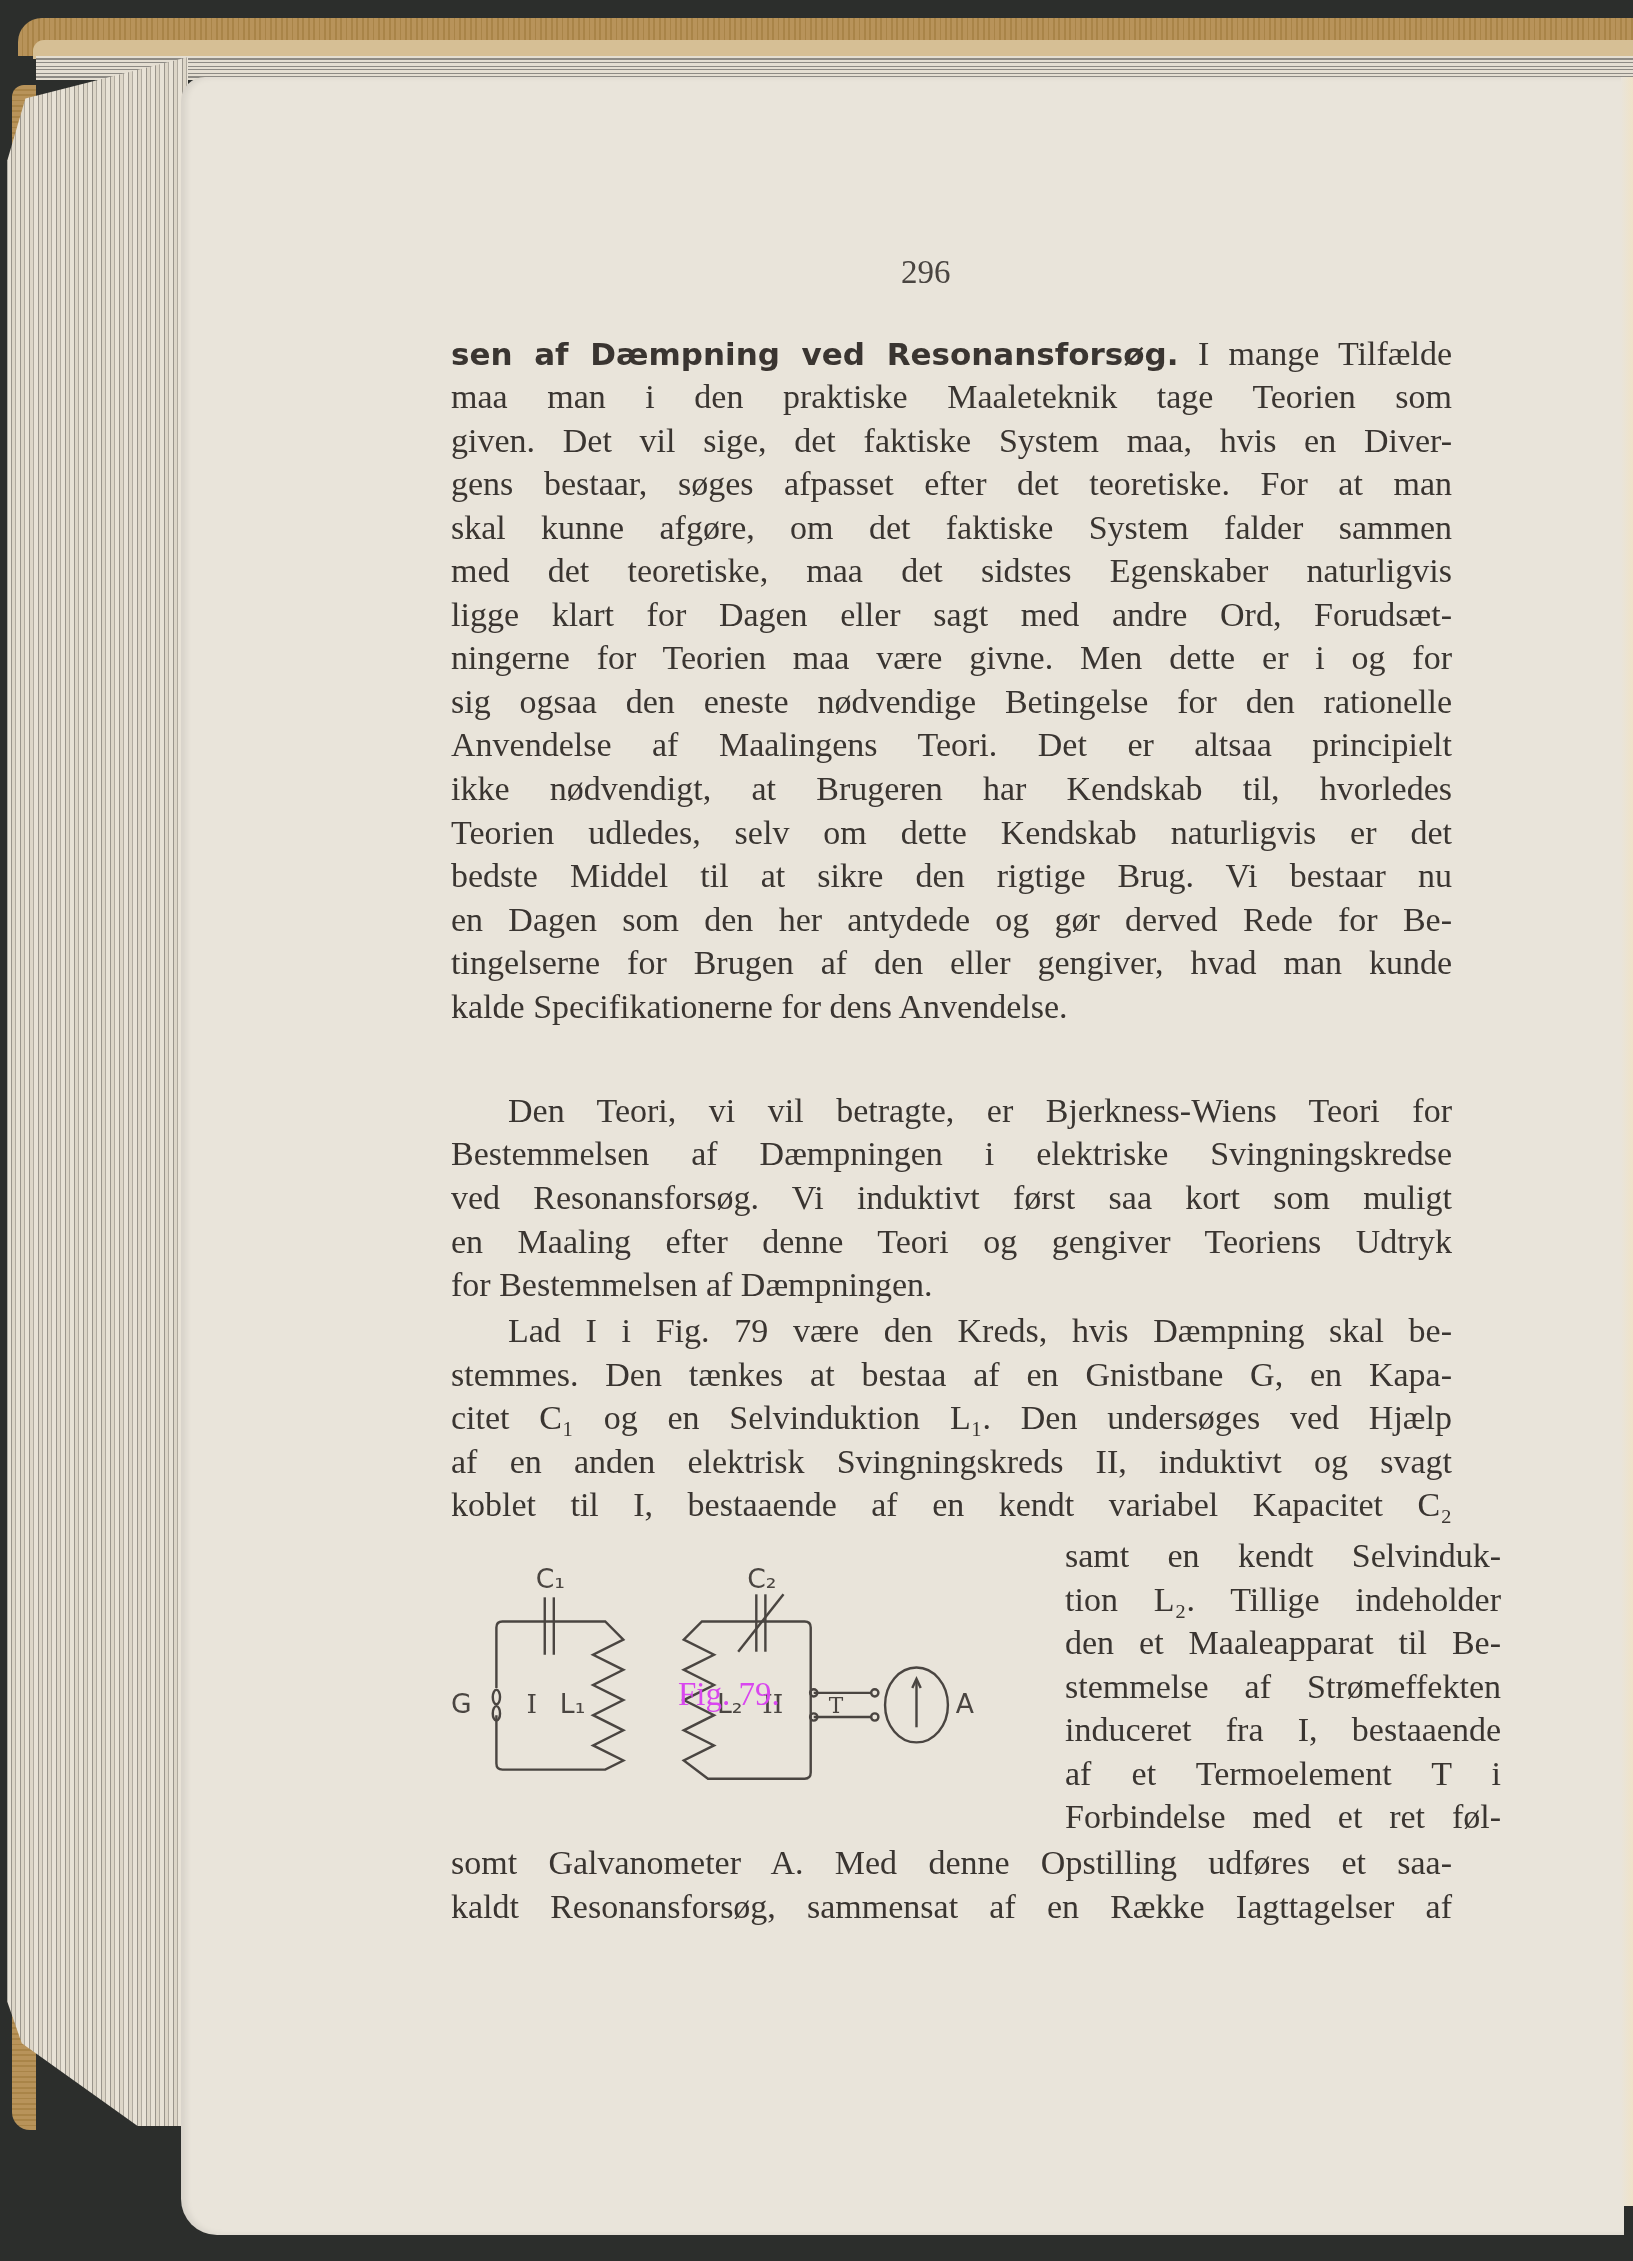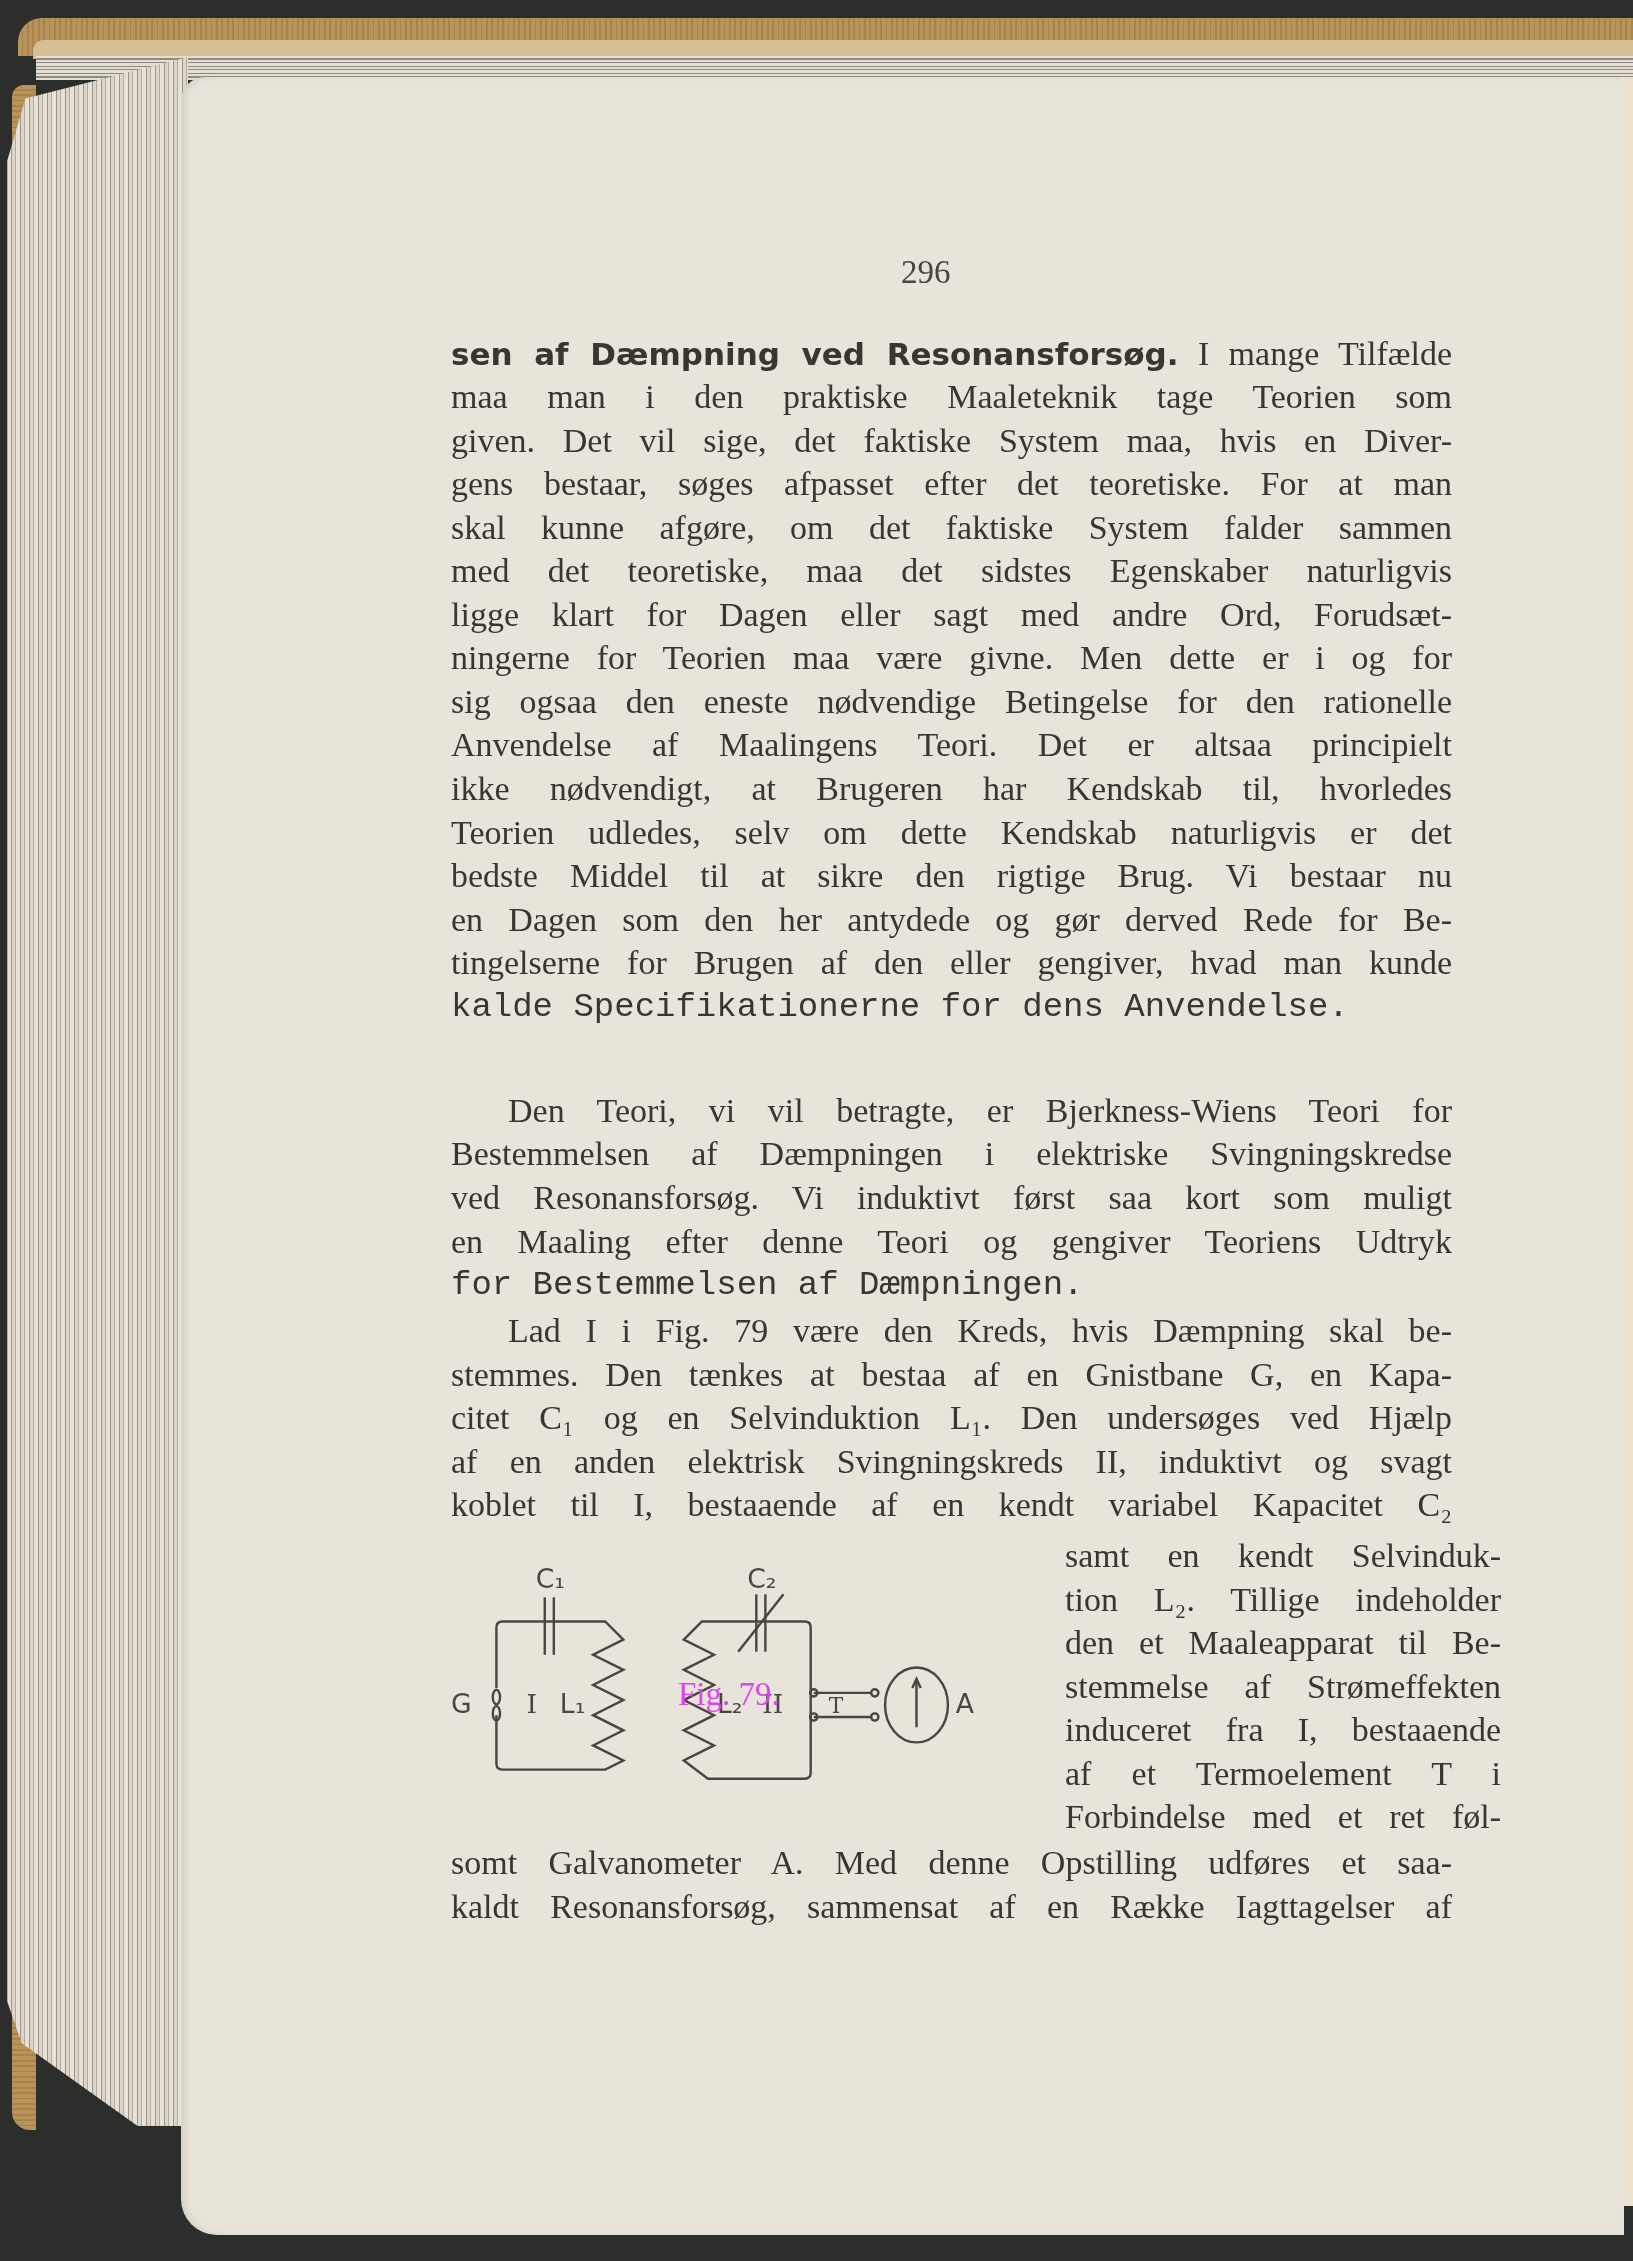--- a/index.html
+++ b/index.html
@@ -54,21 +54,21 @@
     letter-spacing: 0;
   }
   .line {
     position: absolute; left: 0; width: 1001px; height: 44px;
     white-space: nowrap;
     text-align: justify;
     text-align-last: justify;
     font-family: "Liberation Serif", serif;
     line-height: 44px;
   }
-  .line.last { text-align-last: left; font-family: Liberation Mono, monospace; }
+  .line.last { text-align-last: left; }
   .line.indent { padding-left: 57px; box-sizing: border-box; }
   .line.narrow { left: 566px; width: 436px; margin-left: 48px; }
   .bold { font-family: "DejaVu Sans", sans-serif; font-weight: bold; font-size: 31px; }
   .pagenum {
     position: absolute; left: 901px; top: 254px; font-size: 33px; color: #4a4541;
   }
   .fig {
     position: absolute; left: 442px; top: 1555px; width: 544px; height: 266px;
   }
   .fig svg { width: 544px; height: 266px; }

